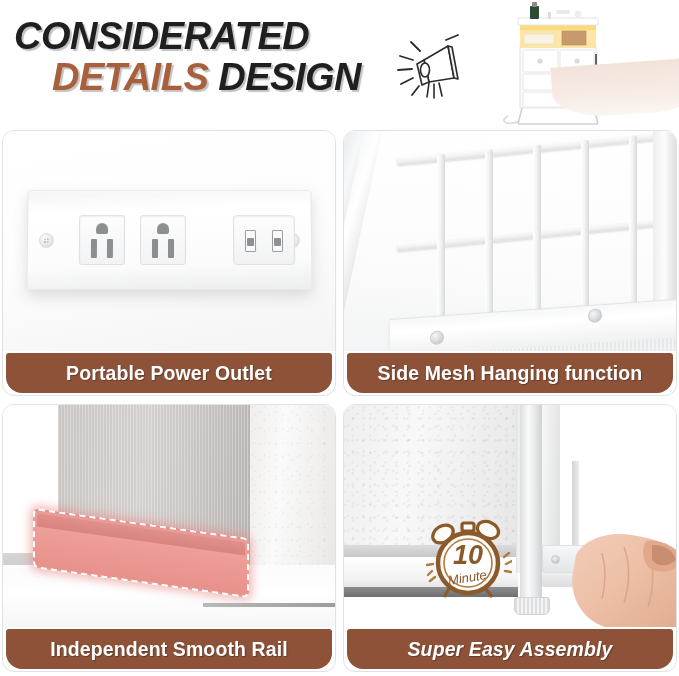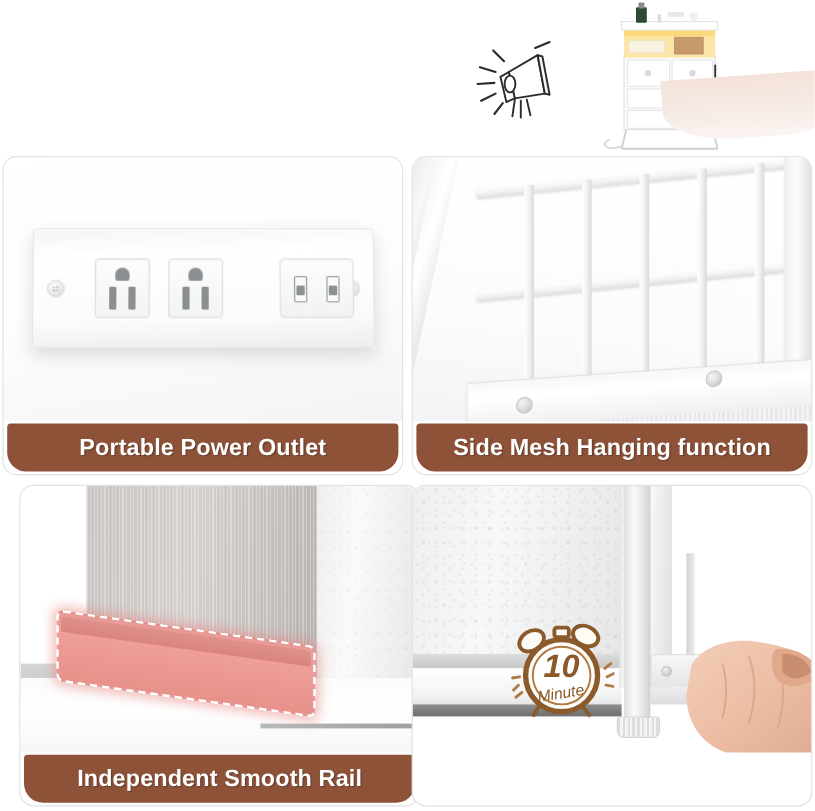--- a/index.html
+++ b/index.html
@@ -90,21 +90,21 @@
   
   .panel {
     position: absolute;
     background: #ffffff;
     border: 1px solid #e2e2e2;
     border-radius: 12px;
     overflow: hidden;
   }
   .panel.tl { left: 2px;   top: 130px; width: 334px; height: 266px; }
   .panel.tr { left: 343px; top: 130px; width: 334px; height: 266px; }
-  .panel.bl { left: 16px;   top: 404px; width: 334px; height: 268px; }
+  .panel.bl { left: 2px;   top: 404px; width: 334px; height: 268px; }
   .panel.br { left: 343px; top: 404px; width: 334px; height: 268px; font-style: italic; }
 
   .panel-art {
     position: absolute;
     left: 0; top: 0; right: 0;
     bottom: 44px;
     overflow: hidden;
   }
 
   .caption {
@@ -462,20 +462,26 @@
     width: 86px; height: 86px;
   }
 </style>
 </head>
 <body>
 
 <div id="root">
 
   <div class="header">
 
+    <div class="title-block">
+      <div class="title-line title-line-1">CONSIDERATED</div>
+      <div class="title-line title-line-2">
+        <span class="t-details">DETAILS</span><span>&nbsp;</span><span class="t-design">DESIGN</span>
+      </div>
+    </div>
 
     <div class="megaphone">
       <svg viewBox="0 0 80 80" width="80" height="80">
         <g stroke="#2b2b2b" stroke-width="1.6" fill="#ffffff" stroke-linecap="round" stroke-linejoin="round">
           <path d="M28 26 L52 12 L58 44 L33 48 Z"></path>
           <path d="M33 48 L28 26 L21 30 L26 51 Z" fill="#fdfdfd"></path>
           <ellipse cx="29" cy="36" rx="4.5" ry="7" fill="#ffffff"></ellipse>
           <path d="M52 12 L56 13 L62 45 L58 44 Z" fill="#f4f4f4"></path>
           <path d="M33 49 L31 63 M38 50 L38 64 M43 49 L46 62"></path>
         </g>
@@ -670,15 +676,16 @@
           <circle cx="42" cy="46" r="24" fill="#ffffff" stroke="#b07a42" stroke-width="1.6"></circle>
           <text x="42" y="47" text-anchor="middle" font-family="Liberation Sans, sans-serif" font-size="27" font-weight="bold" fill="#8a5a2b">10</text>
           <text x="42" y="65" text-anchor="middle" font-family="Liberation Sans, sans-serif" font-size="13" fill="#8a5a2b" transform="rotate(-9 42 65)">Minute</text>
           <g stroke="#b07a42" stroke-width="2.4" fill="none" stroke-linecap="round">
             <path d="M6 54 L2 58 M9 60 L4 64 M7 47 L1 48"></path>
             <path d="M78 40 L83 36 M80 47 L86 44 M79 54 L85 55"></path>
           </g>
         </svg>
       </div>
     </div>
+    <div class="caption">Super Easy Assembly</div>
   </div>
 
 </div>
 
 </body></html>

